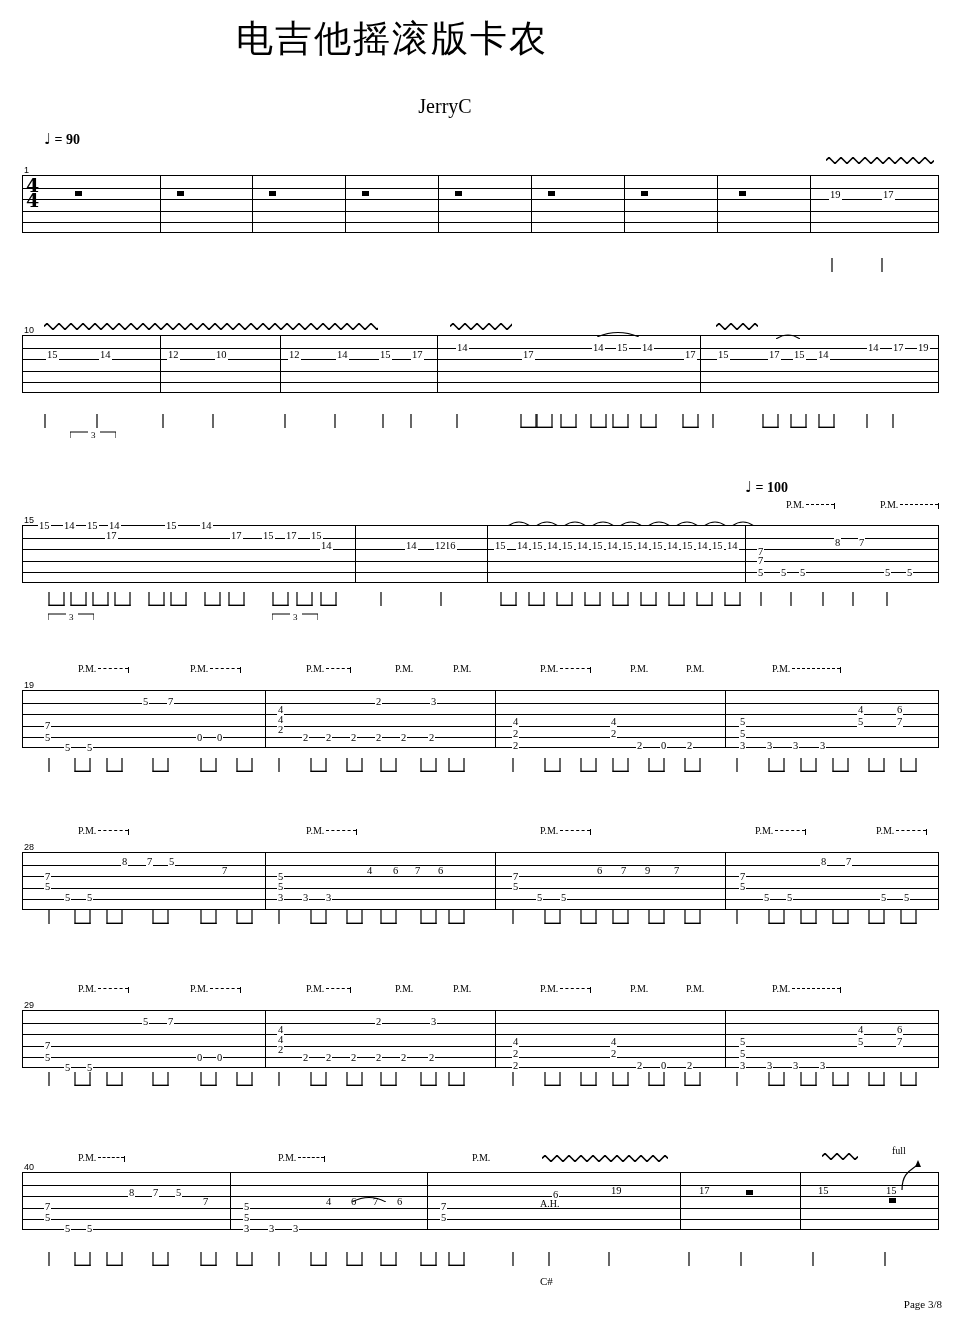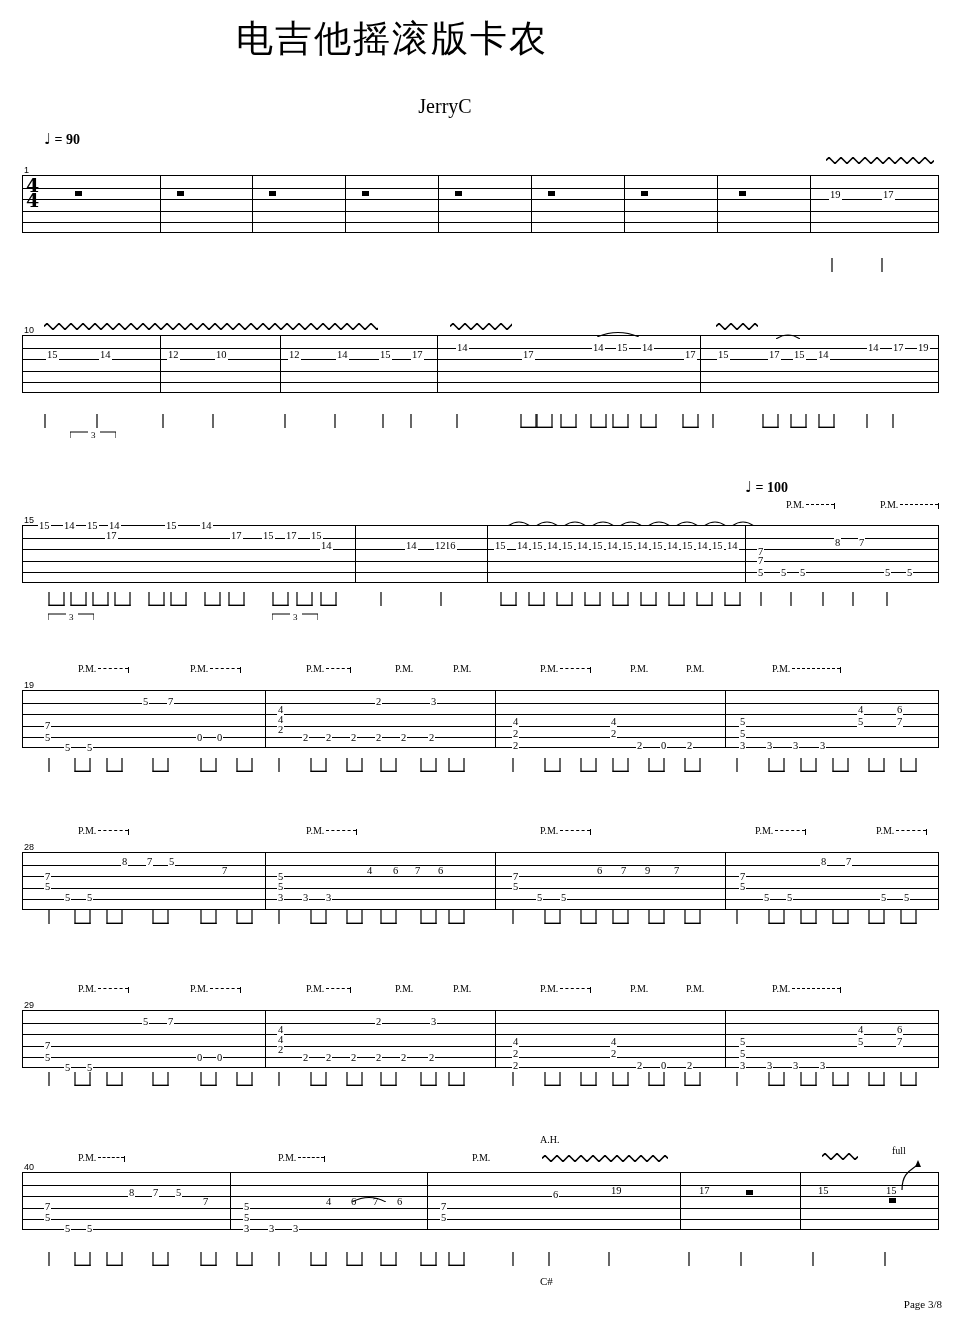--- a/index.html
+++ b/index.html
@@ -411,21 +411,21 @@
       <div class="n" style="left: 552px; top: 1190px;">6</div>
       <div class="n" style="left: 610px; top: 1186px;">19</div>
       <div class="n" style="left: 698px; top: 1186px;">17</div>
       <div class="n" style="left: 440px; top: 1202px;">7</div>
       <div class="n" style="left: 440px; top: 1213px;">5</div>
       <div class="n" style="left: 817px; top: 1186px;">15</div>
       <div class="n" style="left: 885px; top: 1186px;">15</div>
       <div class="pm" style="left: 78px; top: 1152px;"><span>P.M.</span><span style="display:inline-block;border-bottom:1px dashed #000;width:26px;vertical-align:3px;margin-left:2px;"></span><span style="display:inline-block;border-left:1px solid #000;height:6px;vertical-align:-1px;"></span></div>
       <div class="pm" style="left: 278px; top: 1152px;"><span>P.M.</span><span style="display:inline-block;border-bottom:1px dashed #000;width:26px;vertical-align:3px;margin-left:2px;"></span><span style="display:inline-block;border-left:1px solid #000;height:6px;vertical-align:-1px;"></span></div>
       <div class="pm" style="left: 472px; top: 1152px;"><span>P.M.</span></div>
-      <div class="ah" style="left: 540px; top: 1134px;">A.H.</div>
+      <div class="ah" style="left: 540px; top: 1198px;">A.H.</div>
       <div class="ah" style="left: 892px; top: 1145px;">full</div>
       <div class="tsig" style="left: 26px; top: 178px;">4<br>4</div>
       <div class="wavy" style="left: 826px; top: 150px;"><svg width="108" height="7">
           <path d="M0,3.5 L3,0.5 L6,3.5 L9,6.5 L12,3.5 L15,0.5 L18,3.5 L21,6.5 L24,3.5 L27,0.5 L30,3.5 L33,6.5 L36,3.5 L39,0.5 L42,3.5 L45,6.5 L48,3.5 L51,0.5 L54,3.5 L57,6.5 L60,3.5 L63,0.5 L66,3.5 L69,6.5 L72,3.5 L75,0.5 L78,3.5 L81,6.5 L84,3.5 L87,0.5 L90,3.5 L93,6.5 L96,3.5 L99,0.5 L102,3.5 L105,6.5 L108,3.5" fill="none" stroke="#000" stroke-width="1.6"></path>
         </svg></div>
       <div class="wavy" style="left: 44px; top: 316px;"><svg width="334" height="7">
           <path d="M0,3.5 L3,0.5 L6,3.5 L9,6.5 L12,3.5 L15,0.5 L18,3.5 L21,6.5 L24,3.5 L27,0.5 L30,3.5 L33,6.5 L36,3.5 L39,0.5 L42,3.5 L45,6.5 L48,3.5 L51,0.5 L54,3.5 L57,6.5 L60,3.5 L63,0.5 L66,3.5 L69,6.5 L72,3.5 L75,0.5 L78,3.5 L81,6.5 L84,3.5 L87,0.5 L90,3.5 L93,6.5 L96,3.5 L99,0.5 L102,3.5 L105,6.5 L108,3.5 L111,0.5 L114,3.5 L117,6.5 L120,3.5 L123,0.5 L126,3.5 L129,6.5 L132,3.5 L135,0.5 L138,3.5 L141,6.5 L144,3.5 L147,0.5 L150,3.5 L153,6.5 L156,3.5 L159,0.5 L162,3.5 L165,6.5 L168,3.5 L171,0.5 L174,3.5 L177,6.5 L180,3.5 L183,0.5 L186,3.5 L189,6.5 L192,3.5 L195,0.5 L198,3.5 L201,6.5 L204,3.5 L207,0.5 L210,3.5 L213,6.5 L216,3.5 L219,0.5 L222,3.5 L225,6.5 L228,3.5 L231,0.5 L234,3.5 L237,6.5 L240,3.5 L243,0.5 L246,3.5 L249,6.5 L252,3.5 L255,0.5 L258,3.5 L261,6.5 L264,3.5 L267,0.5 L270,3.5 L273,6.5 L276,3.5 L279,0.5 L282,3.5 L285,6.5 L288,3.5 L291,0.5 L294,3.5 L297,6.5 L300,3.5 L303,0.5 L306,3.5 L309,6.5 L312,3.5 L315,0.5 L318,3.5 L321,6.5 L324,3.5 L327,0.5 L330,3.5 L333,6.5 L336,3.5" fill="none" stroke="#000" stroke-width="1.6"></path>
         </svg></div>
       <div class="wavy" style="left: 450px; top: 316px;"><svg width="62" height="7">
           <path d="M0,3.5 L3,0.5 L6,3.5 L9,6.5 L12,3.5 L15,0.5 L18,3.5 L21,6.5 L24,3.5 L27,0.5 L30,3.5 L33,6.5 L36,3.5 L39,0.5 L42,3.5 L45,6.5 L48,3.5 L51,0.5 L54,3.5 L57,6.5 L60,3.5 L63,0.5 L66,3.5" fill="none" stroke="#000" stroke-width="1.6"></path>

